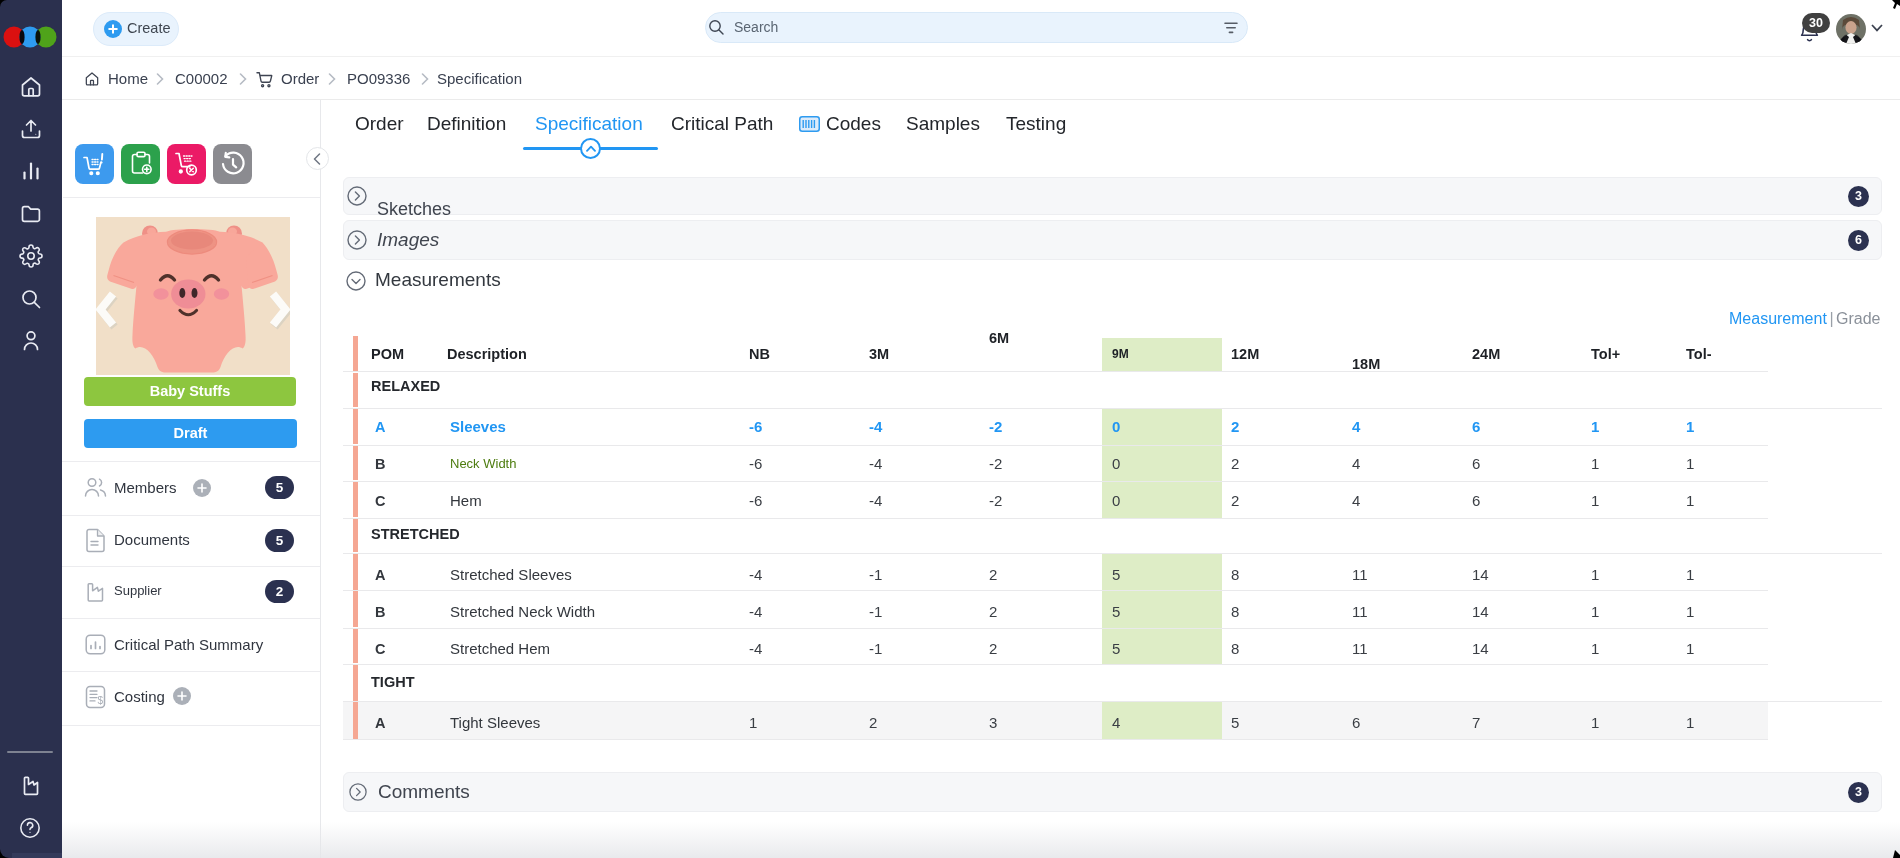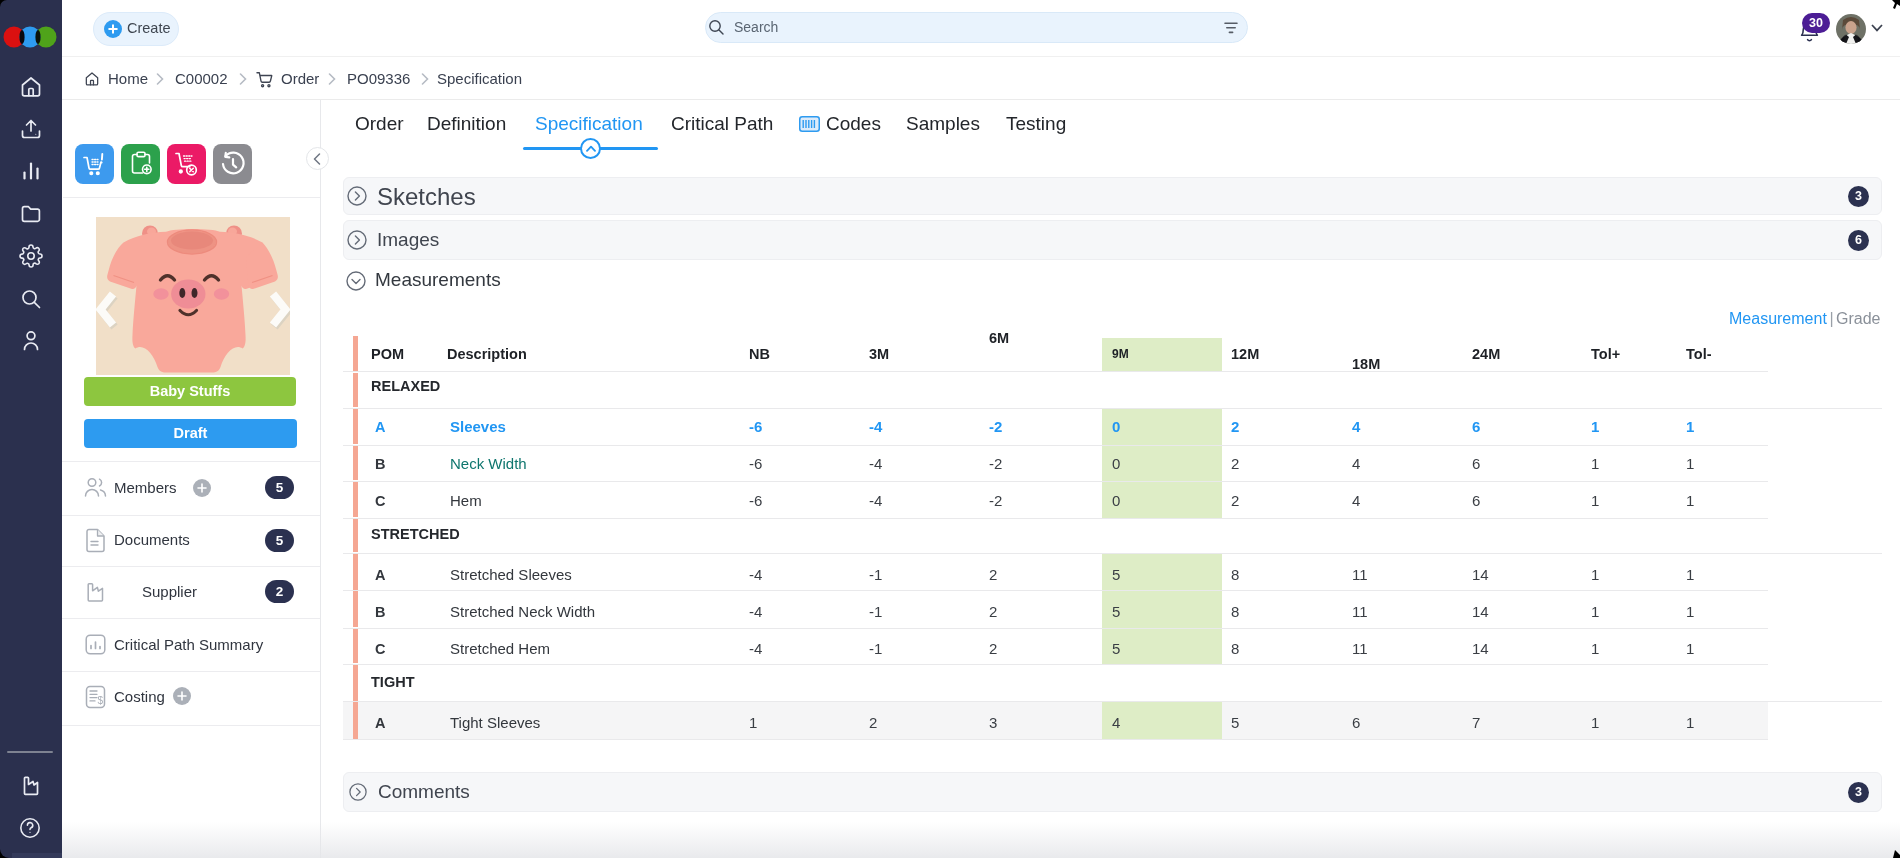--- a/index.html
+++ b/index.html
@@ -80,21 +80,21 @@
 </svg>
 <div class="txt" style="left:734px;top:19px;font-size:14px;color:#5A6572;">Search</div>
 <svg class="abs" style="left:1224px;top:22px;" width="14" height="12" viewBox="0 0 14 12">
   <path d="M1 1.2 H13 M2.8 5.8 H11.2 M5.4 10.4 H8.6" stroke="#565C66" stroke-width="1.6" stroke-linecap="round"></path>
 </svg>
 
 <svg class="abs" style="left:1799px;top:21px;" width="21" height="23" viewBox="0 0 21 23">
   <path d="M10.5 2 C6.5 2 4.3 4.8 4.3 8.2 C4.3 12.5 2.6 14.2 2.6 14.2 H18.4 C18.4 14.2 16.7 12.5 16.7 8.2 C16.7 4.8 14.5 2 10.5 2 Z" fill="none" stroke="#2B3150" stroke-width="1.6" stroke-linejoin="round"></path>
   <path d="M8.6 18.6 a2.2 2.2 0 0 0 3.8 0" fill="none" stroke="#2B3150" stroke-width="1.6" stroke-linecap="round"></path>
 </svg>
-<div class="abs" style="left:1802px;top:13px;width:28px;height:20px;border-radius:10px;background:#4c1d95;color:#fff;font-size:12.5px;font-weight:bold;text-align:center;line-height:20px;">30</div>
+<div class="abs" style="left:1802px;top:13px;width:28px;height:20px;border-radius:10px;background:#404040;color:#fff;font-size:12.5px;font-weight:bold;text-align:center;line-height:20px;">30</div>
 
 <svg class="abs" style="left:1836px;top:14px;" width="30" height="30" viewBox="0 0 30 30">
   <defs>
       <clipPath id="avc">
         <circle cx="15" cy="15" r="15"></circle>
       </clipPath>
     </defs>
   <g clip-path="url(#avc)">
     <rect width="30" height="30" fill="#6E7166"></rect>
     <path d="M7 6 Q15 0 23 6 L24 16 Q24 10 15 10 Q6 10 6 16 Z" fill="#5B4A3A"></path>
@@ -266,21 +266,21 @@
   <path d="M2 3.5 a2 2 0 0 1 2 -2 H12.5 L19 8 V21.5 a2 2 0 0 1 -2 2 H4 a2 2 0 0 1 -2 -2 Z"></path>
   <path d="M12.5 1.5 V8 H19" fill="#EFF0F2" stroke-width="1.3"></path>
   <path d="M6 13.5 H13 M6 17 H13" stroke-linecap="round" stroke-width="1.4"></path>
 </svg>
 <div class="txt" style="left:114px;top:531px;font-size:15px;color:#30353F;">Documents</div>
 <div class="abs" style="left:265px;top:529px;width:29px;height:23px;border-radius:12px;background:#2B3150;color:#fff;font-size:13.5px;font-weight:bold;text-align:center;line-height:23px;">5</div>
 
 <svg class="abs" style="left:84px;top:581px;" width="23" height="21" viewBox="0 0 23 21" fill="none" stroke="#A9AEB7" stroke-width="1.5" stroke-linejoin="round">
   <path d="M2 18 V2.8 a0.8 0.8 0 0 1 0.8 -0.8 H5.6 a0.8 0.8 0 0 1 0.8 0.8 V9 L11.2 5.6 L12.2 9.4 L16.3 6.6 V18.2 a0.9 0.9 0 0 1 -0.9 0.9 H2.9 A0.9 0.9 0 0 1 2 18.2 Z" transform="translate(2.2,0.8)"></path>
 </svg>
-<div class="txt" style="left:114px;top:583px;font-size:15px;color:#30353F;margin-left:28px;">Supplier</div>
+<div class="txt" style="left:114px;top:583px;font-size:13px;color:#30353F;">Supplier</div>
 <div class="abs" style="left:265px;top:580px;width:29px;height:23px;border-radius:12px;background:#2B3150;color:#fff;font-size:13.5px;font-weight:bold;text-align:center;line-height:23px;">2</div>
 
 <svg class="abs" style="left:85px;top:634px;" width="21" height="21" viewBox="0 0 21 21" fill="none" stroke="#A9AEB7" stroke-width="1.5">
   <rect x="1.2" y="1.2" width="18.6" height="18.6" rx="4"></rect>
   <path d="M6 14.5 V11.5 M10.5 14.5 V8 M15 14.5 V12.5" stroke-linecap="round" stroke-width="1.7"></path>
 </svg>
 <div class="txt" style="left:114px;top:636px;font-size:15px;color:#30353F;">Critical Path Summary</div>
 
 <svg class="abs" style="left:85px;top:685px;" width="21" height="24" viewBox="0 0 21 24" fill="none" stroke="#A9AEB7" stroke-width="1.5" stroke-linejoin="round">
   <rect x="1.5" y="1.5" width="18" height="21" rx="3.5"></rect>
@@ -308,29 +308,29 @@
 <div class="abs" style="left:580px;top:138px;width:21px;height:21px;border-radius:50%;background:#fff;border:2.5px solid #2196F3;"></div>
 <svg class="abs" style="left:585.5px;top:144.5px;" width="10" height="7" viewBox="0 0 10 7">
     <path d="M1 5.8 L5 1.6 L9 5.8" fill="none" stroke="#2196F3" stroke-width="1.8" stroke-linecap="round" stroke-linejoin="round"></path>
   </svg>
 
 <div class="abs" style="left:343px;top:177px;width:1539px;height:38px;border-radius:6px;background:#F6F7F9;border:1px solid #EDEEF1;"></div>
 <svg class="abs" style="left:347px;top:186px;" width="20" height="20" viewBox="0 0 20 20">
   <circle cx="10" cy="10" r="9" fill="none" stroke="#646B77" stroke-width="1.4"></circle>
   <path d="M8.4 6 L12.4 10 L8.4 14" fill="none" stroke="#646B77" stroke-width="1.4" stroke-linecap="round" stroke-linejoin="round"></path>
 </svg>
-<div class="txt" style="left:377px;top:183px;font-size:24px;color:#40454F;">Sketches</div>
+<div class="txt" style="left:377px;top:199px;font-size:18px;color:#40454F;">Sketches</div>
 <div class="abs" style="left:1848px;top:186px;width:21px;height:21px;border-radius:50%;background:#2B3150;color:#fff;font-size:12.5px;font-weight:bold;text-align:center;line-height:21px;">3</div>
 
 <div class="abs" style="left:343px;top:220px;width:1539px;height:40px;border-radius:6px;background:#F6F7F9;border:1px solid #EDEEF1;"></div>
 <svg class="abs" style="left:347px;top:230px;" width="20" height="20" viewBox="0 0 20 20">
   <circle cx="10" cy="10" r="9" fill="none" stroke="#646B77" stroke-width="1.4"></circle>
   <path d="M8.4 6 L12.4 10 L8.4 14" fill="none" stroke="#646B77" stroke-width="1.4" stroke-linecap="round" stroke-linejoin="round"></path>
 </svg>
-<div class="txt" style="left:377px;top:229px;font-size:19px;color:#40454F;">Images</div>
+<div class="txt" style="left:377px;top:229px;font-size:19px;color:#40454F;font-style:italic;">Images</div>
 <div class="abs" style="left:1848px;top:230px;width:21px;height:21px;border-radius:50%;background:#2B3150;color:#fff;font-size:12.5px;font-weight:bold;text-align:center;line-height:21px;">6</div>
 
 <svg class="abs" style="left:346px;top:271px;" width="20" height="20" viewBox="0 0 20 20">
   <circle cx="10" cy="10" r="9" fill="none" stroke="#646B77" stroke-width="1.4"></circle>
   <path d="M6 8.4 L10 12.4 L14 8.4" fill="none" stroke="#646B77" stroke-width="1.4" stroke-linecap="round" stroke-linejoin="round"></path>
 </svg>
 <div class="txt" style="left:375px;top:269px;font-size:19px;color:#33383F;">Measurements</div>
 
 <div class="txt" style="left:1729px;top:310px;font-size:16px;color:#2196F3;">Measurement</div>
 <div class="txt" style="left:1829.5px;top:310px;font-size:16px;color:#9AA0A8;">|</div>
@@ -386,21 +386,21 @@
 <div class="txt" style="left:749px;top:418px;font-size:15px;line-height:18px;font-weight:bold;color:#2196F3;">-6</div>
 <div class="txt" style="left:869px;top:418px;font-size:15px;line-height:18px;font-weight:bold;color:#2196F3;">-4</div>
 <div class="txt" style="left:989px;top:418px;font-size:15px;line-height:18px;font-weight:bold;color:#2196F3;">-2</div>
 <div class="txt" style="left:1112px;top:418px;font-size:15px;line-height:18px;font-weight:bold;color:#2196F3;">0</div>
 <div class="txt" style="left:1231px;top:418px;font-size:15px;line-height:18px;font-weight:bold;color:#2196F3;">2</div>
 <div class="txt" style="left:1352px;top:418px;font-size:15px;line-height:18px;font-weight:bold;color:#2196F3;">4</div>
 <div class="txt" style="left:1472px;top:418px;font-size:15px;line-height:18px;font-weight:bold;color:#2196F3;">6</div>
 <div class="txt" style="left:1591px;top:418px;font-size:15px;line-height:18px;font-weight:bold;color:#2196F3;">1</div>
 <div class="txt" style="left:1686px;top:418px;font-size:15px;line-height:18px;font-weight:bold;color:#2196F3;">1</div>
 <div class="txt" style="left:375px;top:454.5px;font-size:14.5px;line-height:18px;font-weight:bold;color:#33373D;">B</div>
-<div class="txt" style="left:450px;top:454.5px;font-size:15px;line-height:18px;color:#0f766e;">Neck Width</div>
+<div class="txt" style="left:450px;top:454.5px;font-size:13px;line-height:18px;color:#4d7c0f;">Neck Width</div>
 <div class="txt" style="left:749px;top:454.5px;font-size:15px;line-height:18px;color:#3A3E44;">-6</div>
 <div class="txt" style="left:869px;top:454.5px;font-size:15px;line-height:18px;color:#3A3E44;">-4</div>
 <div class="txt" style="left:989px;top:454.5px;font-size:15px;line-height:18px;color:#3A3E44;">-2</div>
 <div class="txt" style="left:1112px;top:454.5px;font-size:15px;line-height:18px;color:#3A3E44;">0</div>
 <div class="txt" style="left:1231px;top:454.5px;font-size:15px;line-height:18px;color:#3A3E44;">2</div>
 <div class="txt" style="left:1352px;top:454.5px;font-size:15px;line-height:18px;color:#3A3E44;">4</div>
 <div class="txt" style="left:1472px;top:454.5px;font-size:15px;line-height:18px;color:#3A3E44;">6</div>
 <div class="txt" style="left:1591px;top:454.5px;font-size:15px;line-height:18px;color:#3A3E44;">1</div>
 <div class="txt" style="left:1686px;top:454.5px;font-size:15px;line-height:18px;color:#3A3E44;">1</div>
 <div class="txt" style="left:375px;top:491.5px;font-size:14.5px;line-height:18px;font-weight:bold;color:#33373D;">C</div>

